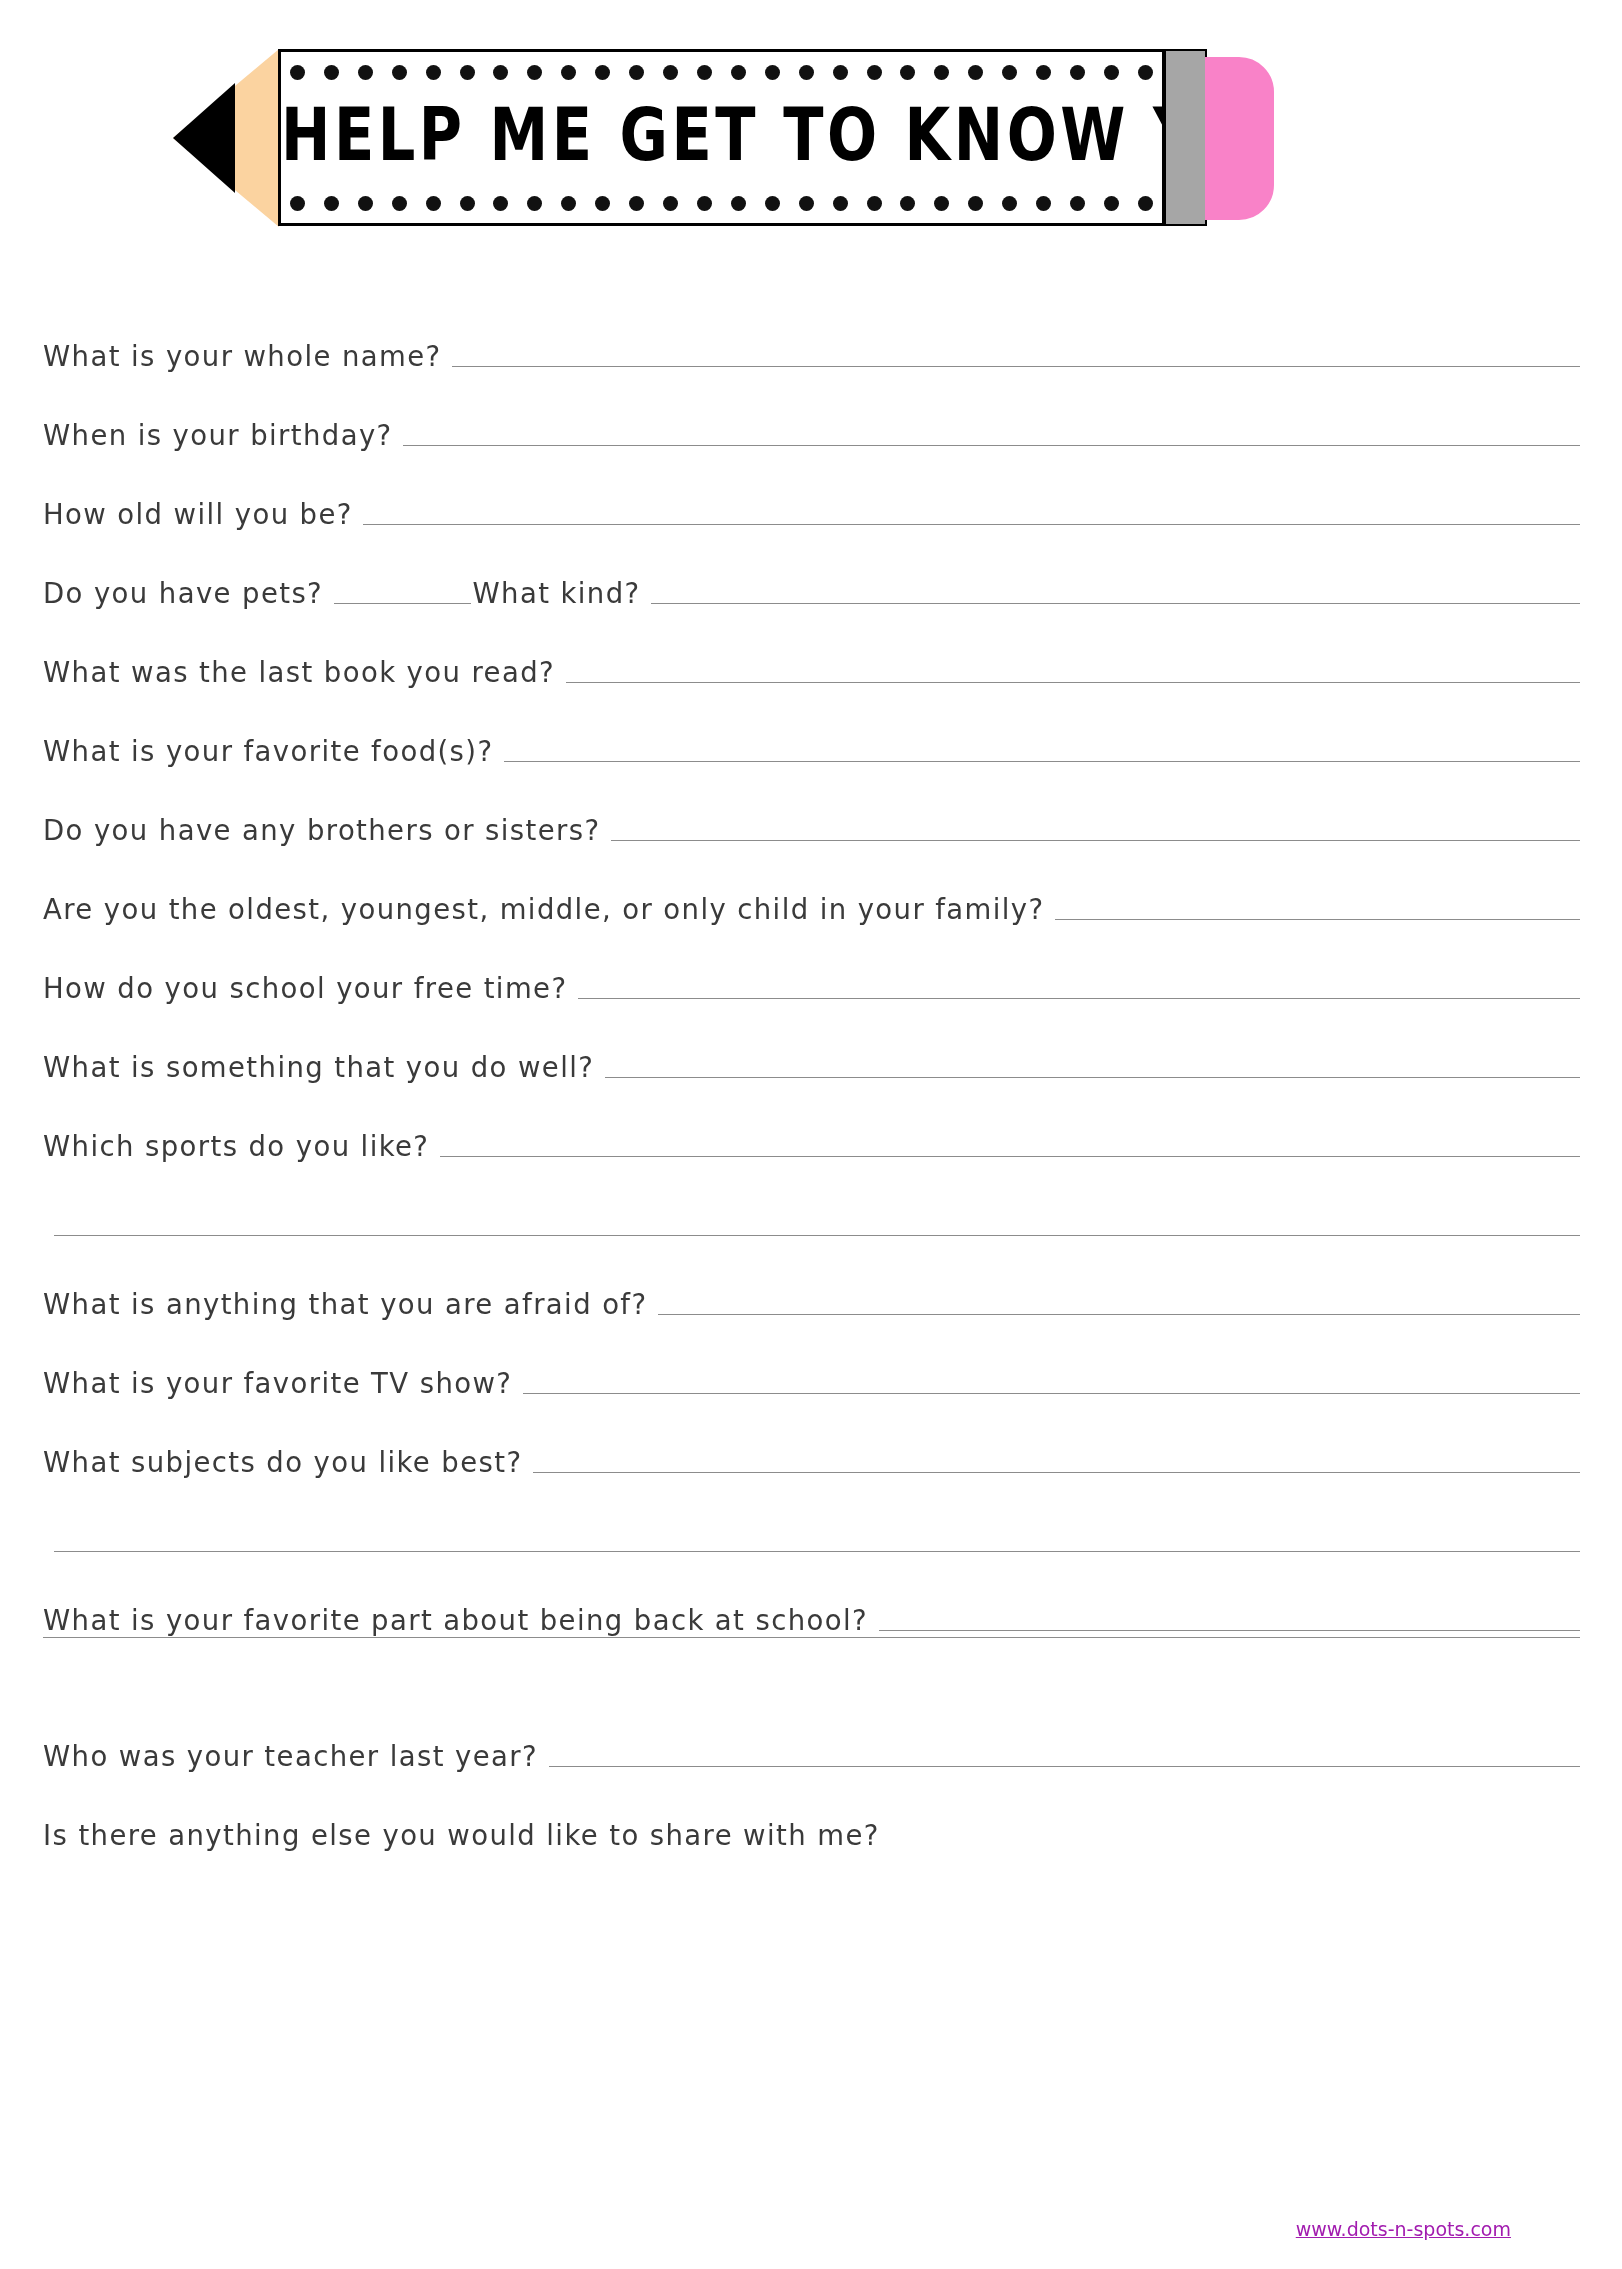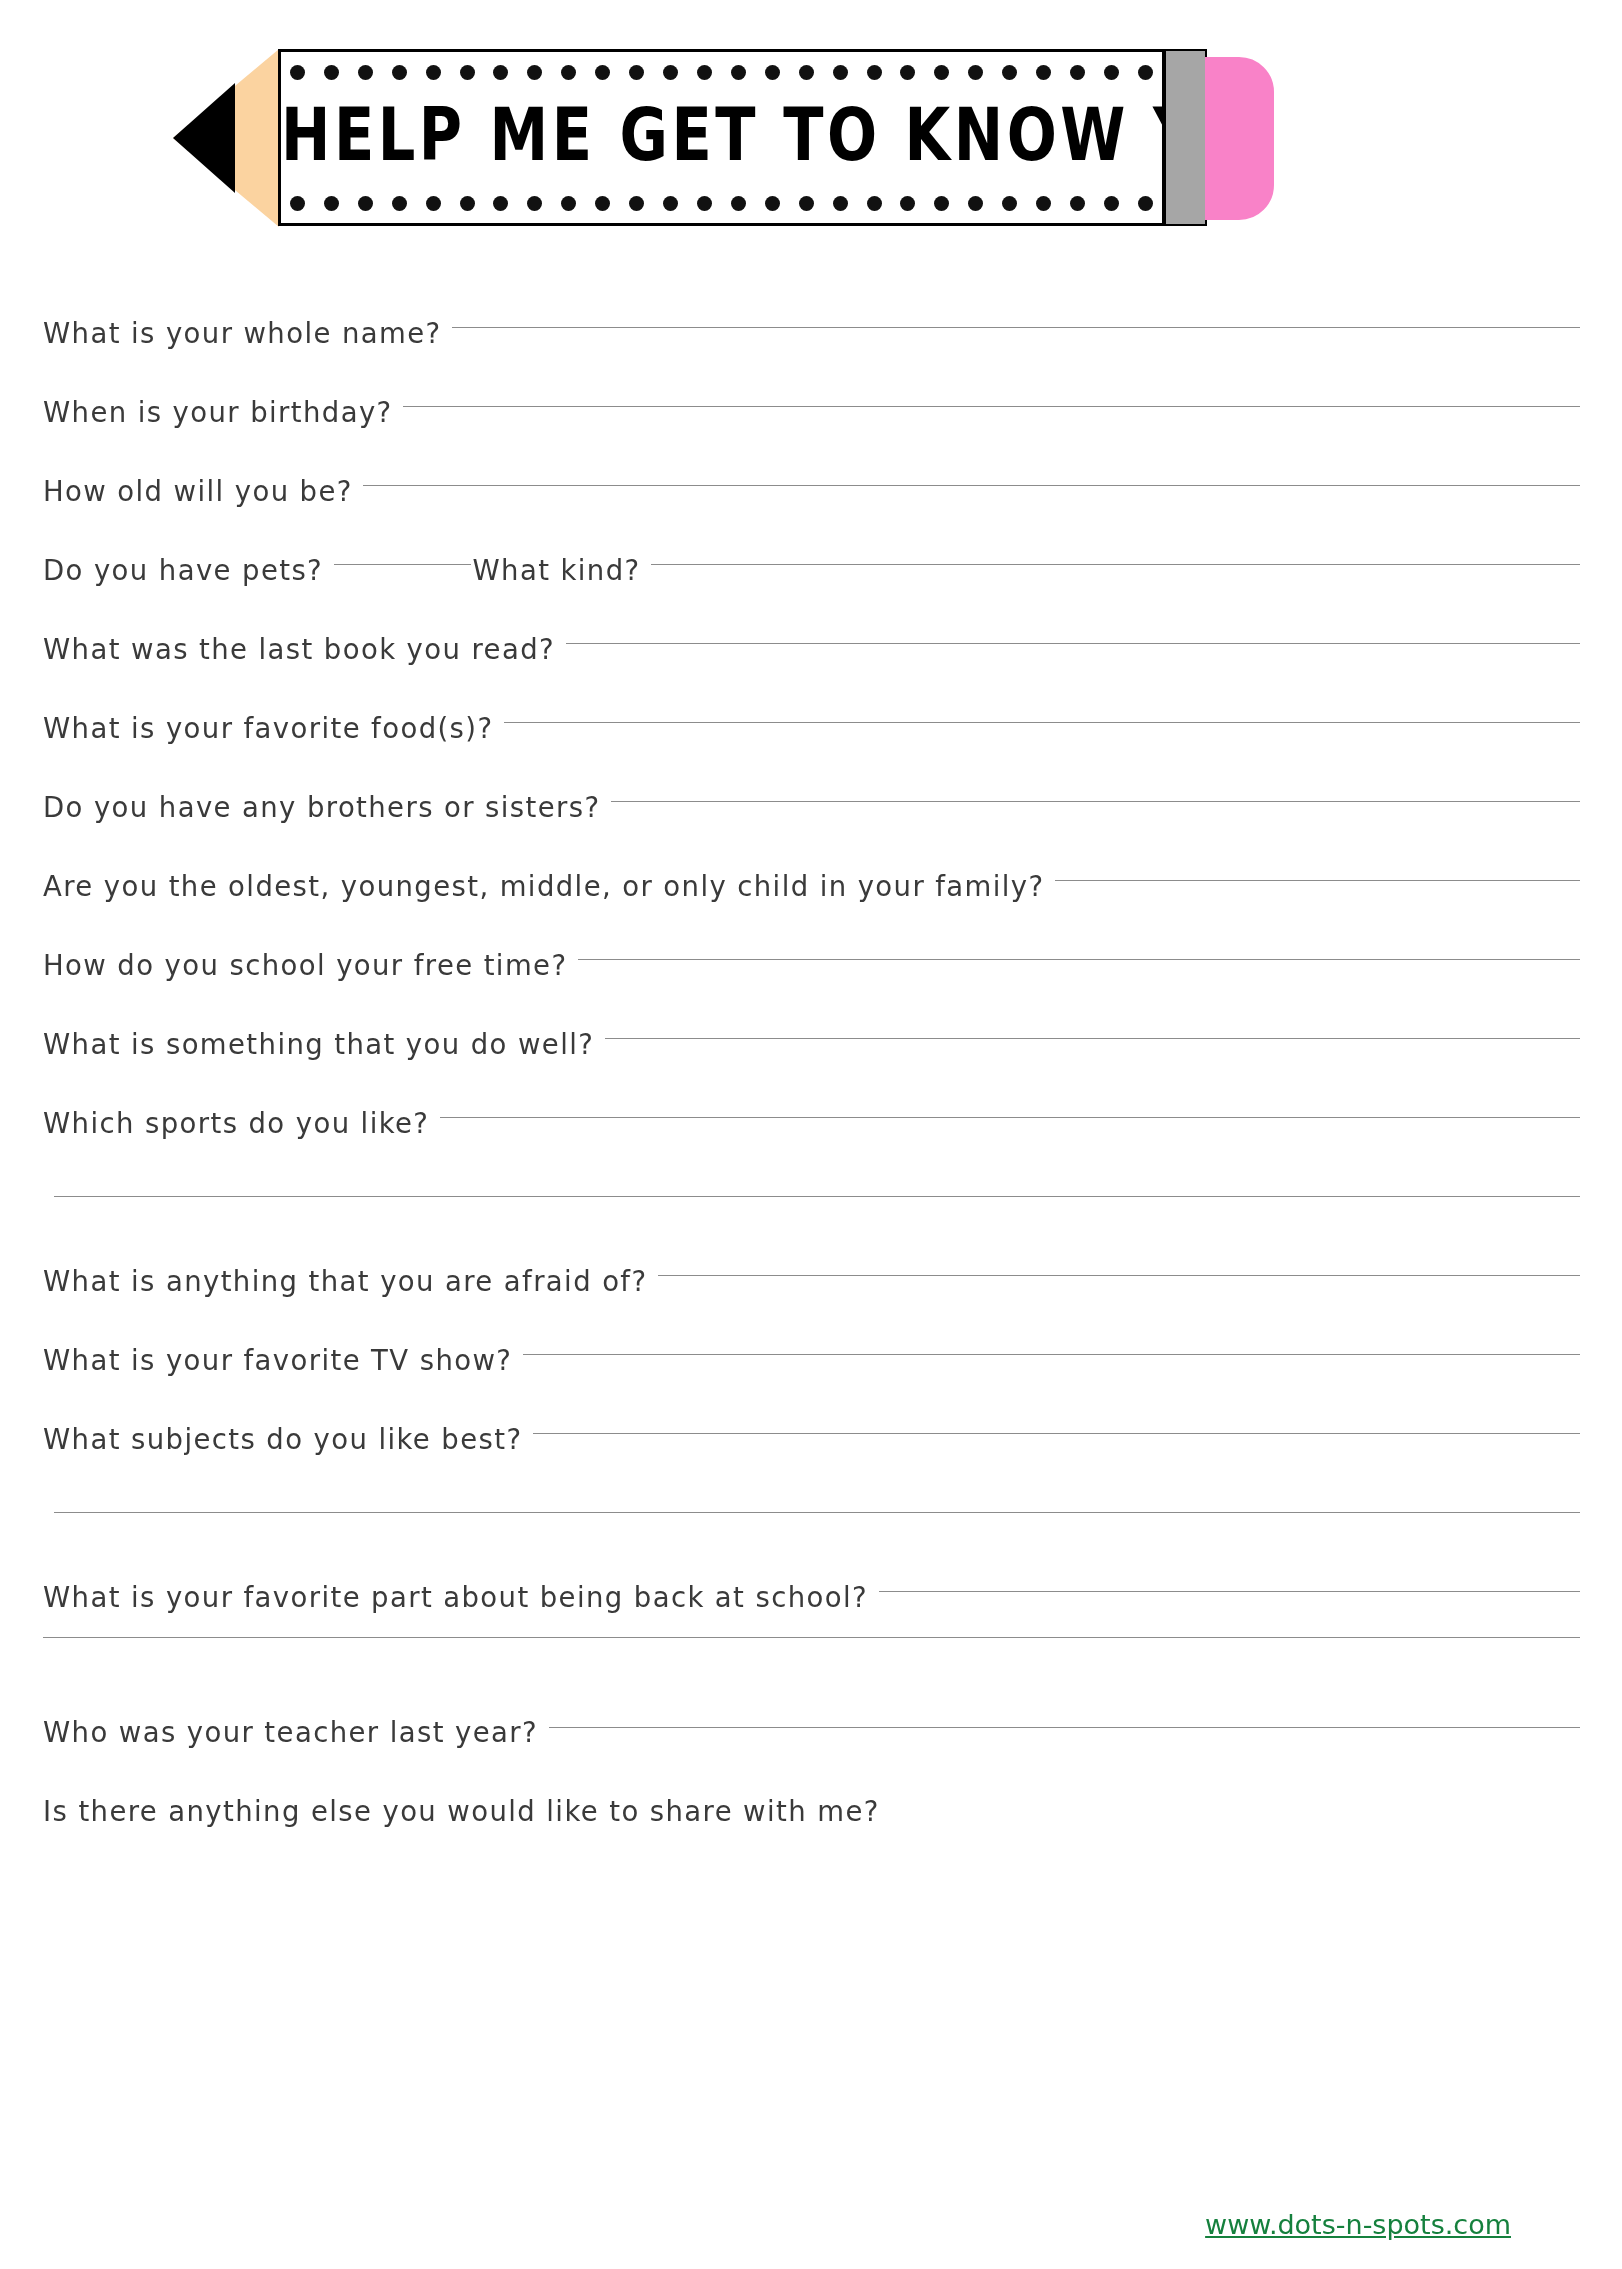--- a/index.html
+++ b/index.html
@@ -115,21 +115,21 @@
 
   
   .sheet {
     position: absolute;
     left: 0;
     top: 293px;
     width: 1623px;
   }
   .q-row {
     display: flex;
-    align-items: center;
+    align-items: flex-end;
     padding: 0 43px 0 43px;
     height: 79px;
     white-space: nowrap;
   }
   .q-text {
     font-family: "DejaVu Sans", sans-serif;
     font-size: 27.5px;
     color: #3a3a3a;
     letter-spacing: 1.4px;
     flex: 0 0 auto;
@@ -165,22 +165,22 @@
   .footer {
     position: absolute;
     left: 0;
     right: 0;
     bottom: 30px;
     text-align: right;
     padding-right: 112px;
   }
   .footer a {
     font-family: "DejaVu Sans", sans-serif;
-    font-size: 27px;
-    color: #15803d;
+    font-size: 19px;
+    color: #a21caf;
     text-decoration: underline;
   }
 </style>
 </head>
 <body>
 
 <div class="banner">
   <div class="pencil-wood"></div>
   <div class="pencil-lead"></div>
 

